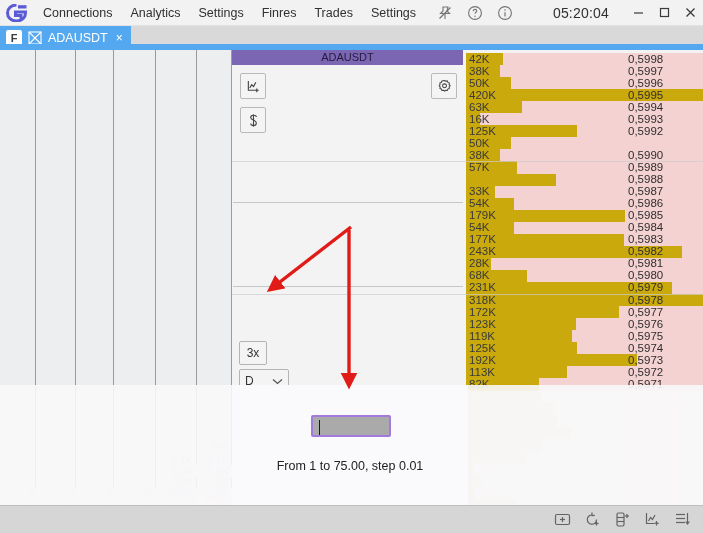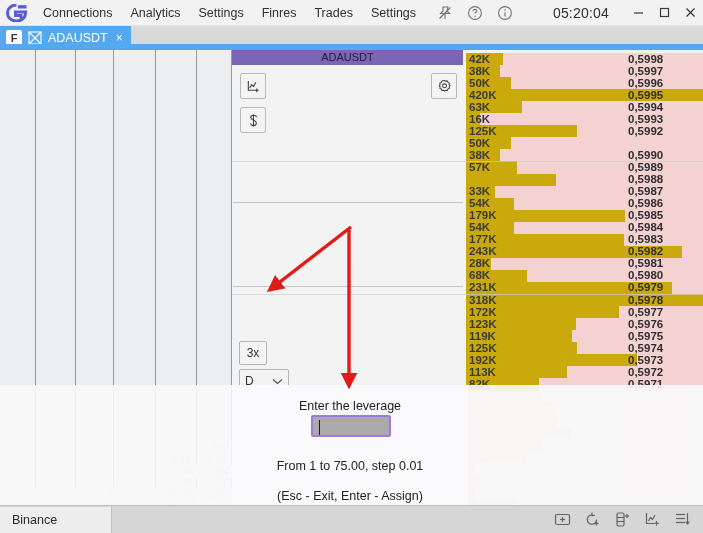--- a/index.html
+++ b/index.html
@@ -103,21 +103,21 @@
     height:21px; background:#f4f4f4; border:1px solid #c3c3c3; border-bottom:none;
     font-size:12px; color:#444; display:flex; align-items:center; justify-content:center;
   }
   .lots-val {
     height:19px; background:#7cc0f0; border:1px solid #c3c3c3; border-top:none;
     font-size:12px; color:#1f1f1f; display:flex; align-items:center;
     justify-content:flex-end; padding-right:6px;
   }
 
   
-  .ladder { position:absolute; left:232px; top:0; width:471px; height:417px;font-weight:bold; }
+  .ladder { position:absolute; left:232px; top:0; width:471px; height:417px; }
   .lad-rowbg {
     position:absolute; left:234px; width:386px; background:#f4d2d2;
   }
   .lad-bar { position:absolute; left:234px; height:13px; background:#c9a90c; }
   .lad-vol {
     position:absolute; left:237px; height:13px; font-size:11.5px; color:#3a3a3a;
     line-height:13px; white-space:nowrap;
   }
   .lad-price-bg { position:absolute; left:394px; width:53px; background:#f4d2d2; }
   .lad-price {
@@ -545,40 +545,37 @@
       </span>
     </div>
     <div class="lots-box">
       <div class="lots-head">Lots</div>
       <div class="lots-val">1</div>
     </div>
   </div>
 
   <div class="overlay"></div>
   <div class="dialog">
-    <div class="dlg-title">Enter the leverage</div>
     <div class="dlg-range">From 1 to 75.00, step 0.01</div>
-    <div class="dlg-hint">(Esc - Exit, Enter - Assign)</div>
   </div>
   <div class="dlg-input" style="left:311px; top:415px;">
     <div class="caret"></div>
   </div>
 
   <svg class="arrows" viewBox="0 0 703 533">
     <defs>
       <marker id="ah" markerWidth="5" markerHeight="5" refX="1.6" refY="2.5" orient="auto">
         <polygon points="0,0 5,2.5 0,5" fill="#e01b18"></polygon>
       </marker>
     </defs>
     <line x1="351" y1="227" x2="276" y2="285" stroke="#e01b18" stroke-width="3.4" marker-end="url(#ah)"></line>
     <line x1="349" y1="230" x2="349" y2="378" stroke="#e01b18" stroke-width="3.4" marker-end="url(#ah)"></line>
   </svg>
 
   <div class="statusbar">
-    <div class="status-exch">Binance</div>
     <div class="status-icons">
       <svg class="st-ico" viewBox="0 0 17 17">
         <rect x="1.5" y="3.5" width="14" height="10" rx="1.5" fill="none" stroke="#444" stroke-width="1.2"></rect>
         <line x1="8.5" y1="6" x2="8.5" y2="11" stroke="#444" stroke-width="1.2"></line>
         <line x1="6" y1="8.5" x2="11" y2="8.5" stroke="#444" stroke-width="1.2"></line>
       </svg>
       <svg class="st-ico" viewBox="0 0 17 17">
         <path d="M12.5 8.5 A4.6 4.6 0 1 1 8 4" fill="none" stroke="#444" stroke-width="1.2"></path>
         <polyline points="8,1.5 8,4.5 10.8,4.3" fill="none" stroke="#444" stroke-width="1.2"></polyline>
         <line x1="12.5" y1="10.5" x2="12.5" y2="14.5" stroke="#444" stroke-width="1.2"></line>

